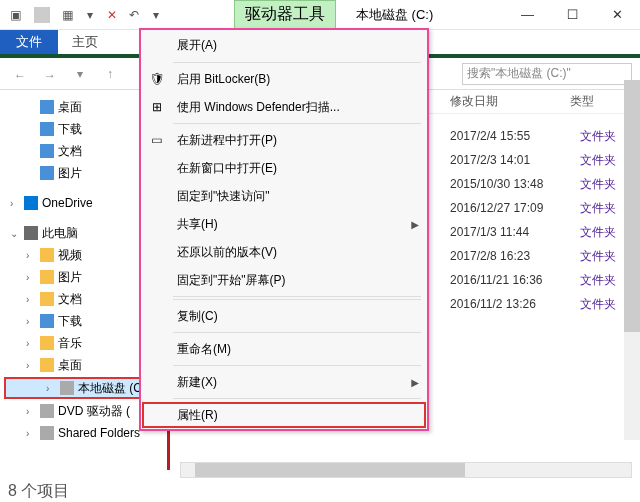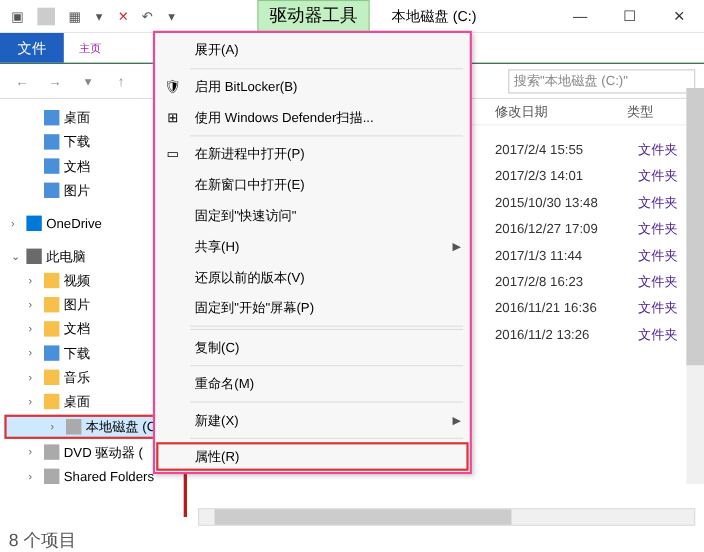--- a/index.html
+++ b/index.html
@@ -5,23 +5,23 @@
 *{margin:0;padding:0;box-sizing:border-box;font-family:"Microsoft YaHei","Segoe UI",sans-serif;font-size:12px}
 body{width:640px;height:502px;background:#fff;overflow:hidden;position:relative}
 .titlebar{height:30px;display:flex;align-items:center;background:#fff;border-bottom:1px solid #e5e5e5}
 .tb-icons{display:flex;gap:6px;padding-left:8px;align-items:center}
 .tb-icons span{width:16px;height:16px;display:inline-flex;align-items:center;justify-content:center;color:#555}
 .divider{width:1px;height:16px;background:#ccc;margin:0 4px}
 .tb-tab{margin-left:70px;background:#c3f0c3;border:1px solid #8bc98b;padding:3px 10px;font-size:16px}
 .tb-title{margin-left:20px;font-size:13px}
 .winbtns{margin-left:auto;display:flex}
 .winbtns div{width:45px;height:30px;display:flex;align-items:center;justify-content:center;font-size:13px;color:#333}
-.ribbon{height:28px;display:flex;align-items:stretch;border-bottom:1px solid #14532d}
+.ribbon{height:28px;display:flex;align-items:stretch;border-bottom:4px solid #14532d}
 .ribbon-file{background:#1e5fbf;color:#fff;padding:0 16px;display:flex;align-items:center;font-size:13px}
-.ribbon-tab{padding:0 14px;display:flex;align-items:center;font-size:10px;color:#a21caf}
+.ribbon-tab{padding:0 14px;display:flex;align-items:center;font-size:13px;color:#404040}
 .navbar{height:32px;display:flex;align-items:center;gap:6px;padding:0 8px;border-bottom:1px solid #ddd}
 .navbtn{width:24px;height:24px;display:flex;align-items:center;justify-content:center;color:#888}
 .searchbox{margin-left:auto;width:170px;height:22px;border:1px solid #ccc;display:flex;align-items:center;padding:0 4px;color:#888;font-size:12px}
 .body{display:flex;height:380px}
 .tree{width:175px;border-right:3px solid #b91c1c;padding:6px 0;overflow:hidden}
 .tree-item{display:flex;align-items:center;height:22px;padding-left:10px;gap:4px}
 .tree-item.lv2{padding-left:26px}
 .exp{width:10px;font-size:10px;color:#666}
 .ticon{width:14px;height:14px;display:inline-block}
 .ic-blue{background:#4a90d9}

